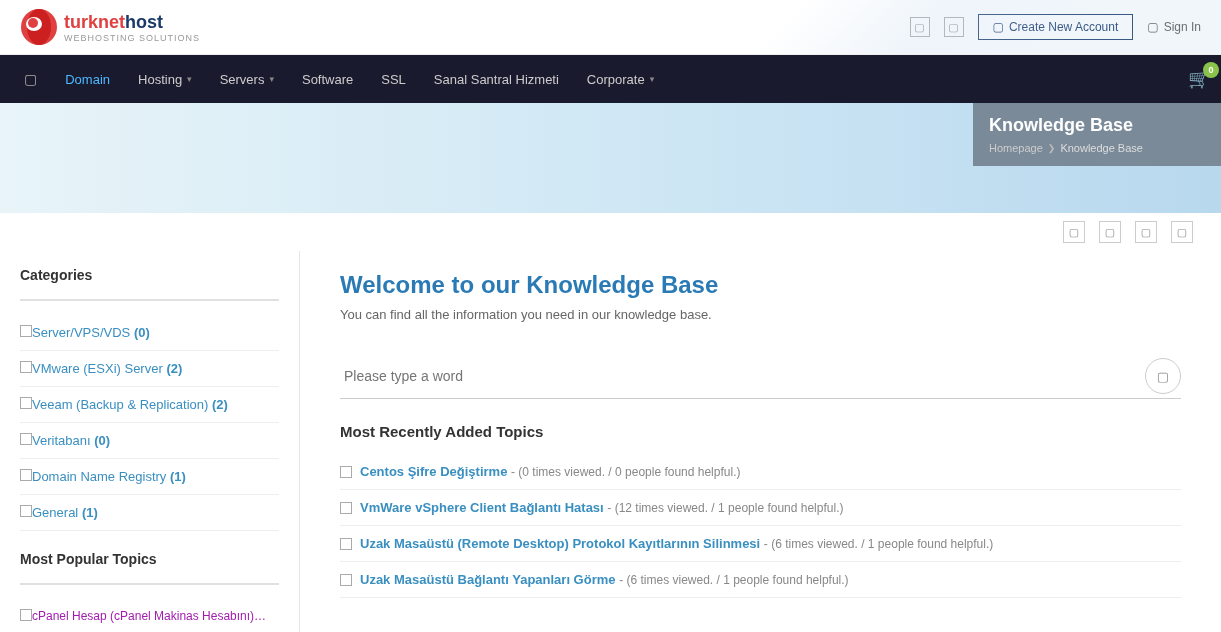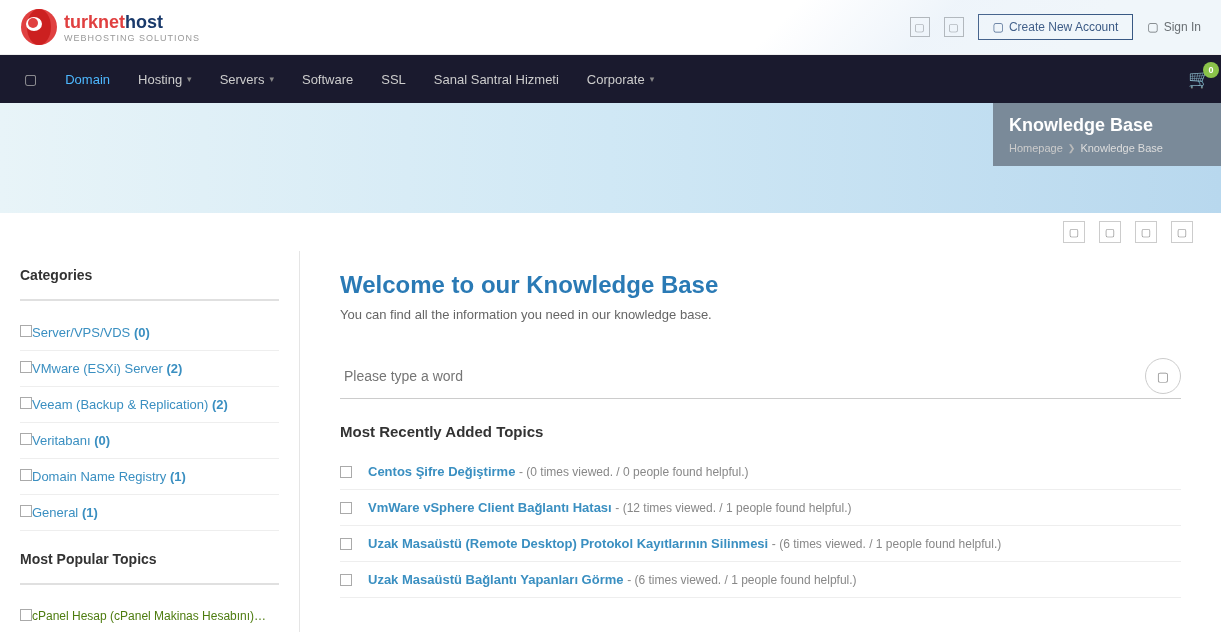--- a/index.html
+++ b/index.html
@@ -147,21 +147,21 @@
     .hero-area {
       position: relative;
       height: 110px;
       background: linear-gradient(90deg, #e8f4f8 0%, #d0e8f5 50%, #b8d8ee 100%);
       overflow: hidden;
     }
     .knowledge-base-header {
       position: absolute;
       right: 0;
       top: 0;
-      width: 228px;
+      width: 248px;
       background: #7a8a99;
       padding: 12px 16px;
       color: #fff;
     }
     .knowledge-base-header h2 {
       font-size: 18px;
       font-weight: bold;
       margin-bottom: 6px;
     }
     .breadcrumb {
@@ -287,21 +287,21 @@
     }
     .section-title {
       font-size: 15px;
       font-weight: bold;
       color: #333;
       margin-bottom: 14px;
     }
     .topic-item {
       display: flex;
       align-items: flex-start;
-      gap: 16px;
+      gap: 8px;
       padding: 10px 0;
       border-bottom: 1px solid #eee;
       font-size: 13px;
     }
     .topic-icon {
       width: 12px;
       height: 12px;
       border: 1.5px solid #aaa;
       flex-shrink: 0;
       margin-top: 2px;
@@ -424,21 +424,21 @@
       <a href="#">Domain Name Registry <span class="count">(1)</span></a>
     </div>
     <div class="sidebar-item">
       <span class="icon-sq"></span>
       <a href="#">General <span class="count">(1)</span></a>
     </div>
 
     <div class="sidebar-section-title" style="margin-top:20px;">Most Popular Topics</div>
     <div class="sidebar-item">
       <span class="icon-sq"></span>
-      <a href="#" style="font-size:12px; color:#4d7c0f;">cPanel Hesap (cPanel Makinas Hesabını)…</a>
+      <a href="#" style="font-size:12px; color:#a21caf;">cPanel Hesap (cPanel Makinas Hesabını)…</a>
     </div>
   </aside>
 
   <main class="content">
     <h1 class="welcome-title">Welcome to our Knowledge Base</h1>
     <p class="welcome-sub">You can find all the information you need in our knowledge base.</p>
 
     <div class="search-bar">
       <input class="search-input" type="text" placeholder="Please type a word" style="">
       <button class="search-btn">

